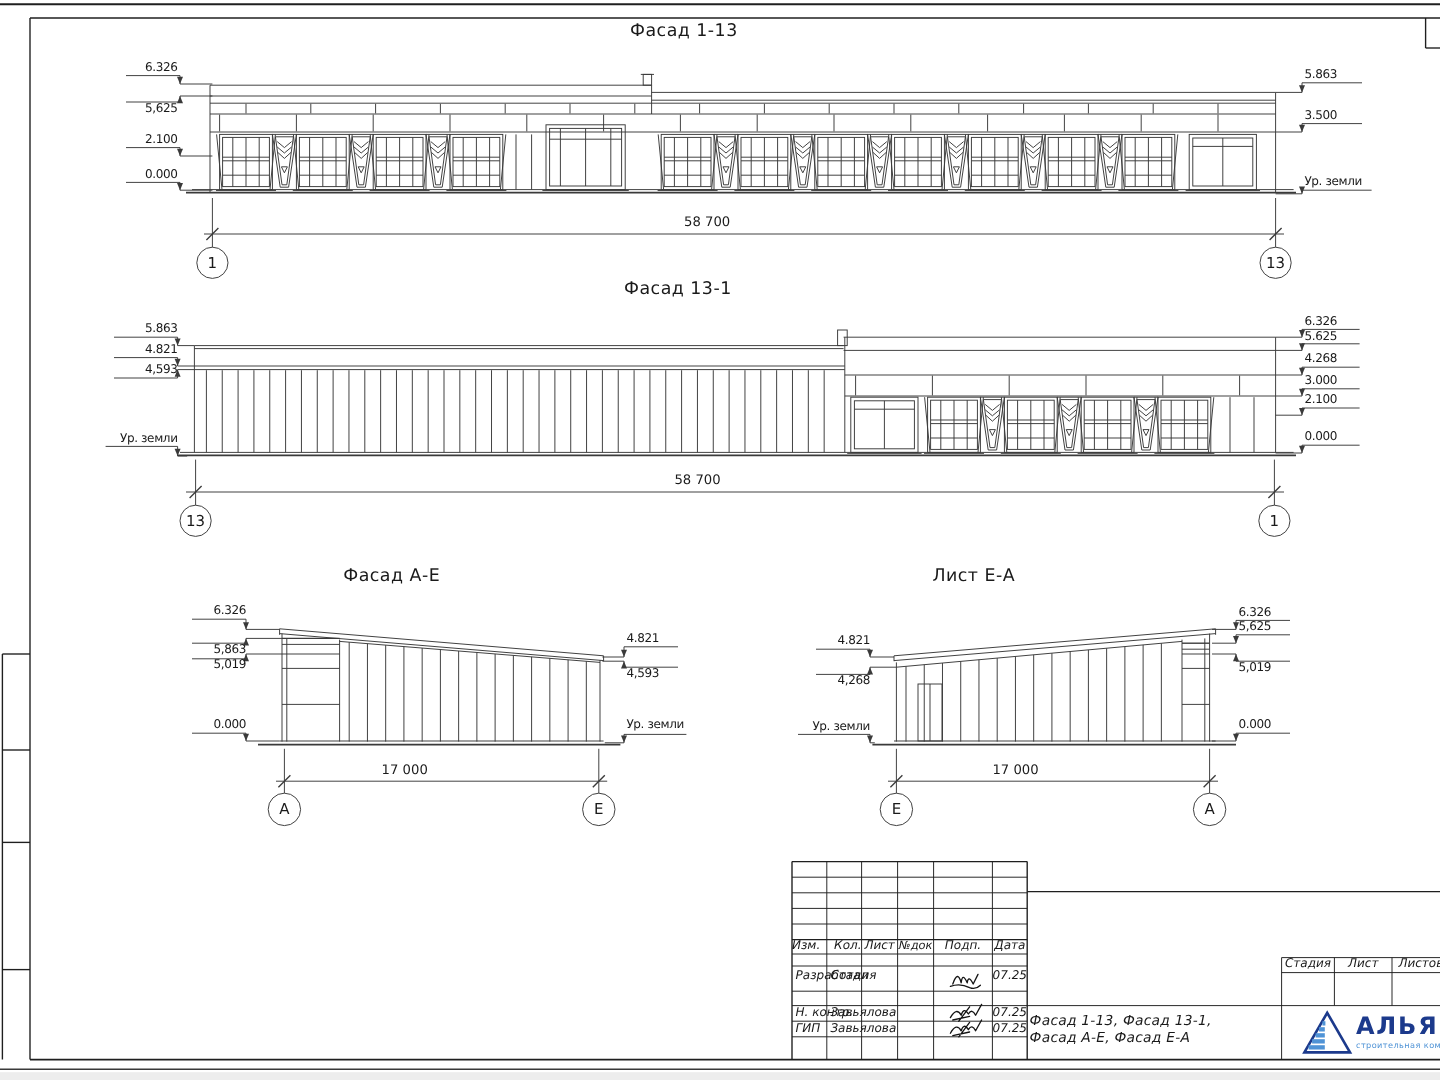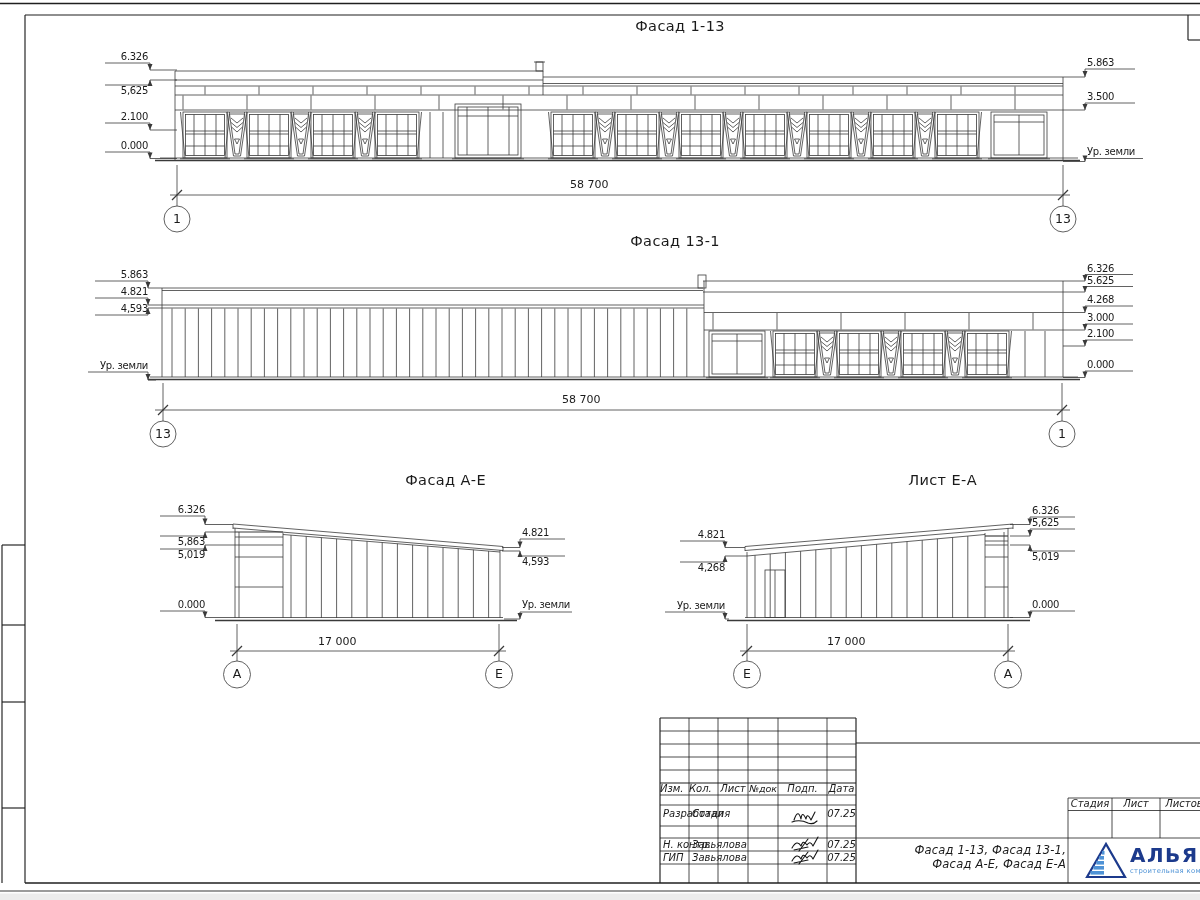--- a/index.html
+++ b/index.html
@@ -13,25 +13,25 @@
   .draw .arr{fill:#3a3a3a;stroke:none}
   .draw .tri{stroke:#1c3a8c;stroke-width:2.2;fill:#fff}
   .draw .bar{fill:#4f93d6;stroke:none}
   .draw .sig{stroke:#141414;stroke-width:1.1;fill:none;stroke-linecap:round;stroke-linejoin:round}
   .draw .paper-bottom{fill:#ededed;stroke:none}
   .lbl{position:absolute;white-space:nowrap;line-height:1.05}
   .mark{font-size:10px;letter-spacing:-0.3px}
   .markR{text-align:right}
   .dimlbl{font-size:11px;text-align:left}
   .axislbl{font-size:12.5px;text-align:center}
-  .ftitle{font-size:14.5px;text-align:right;letter-spacing:0.4px}
+  .ftitle{font-size:14.5px;text-align:left;letter-spacing:0.4px}
   .tb{font-size:10px;font-style:italic}
   .tbc{text-align:center}
   .tbs{font-size:9.5px}
-  .docname{font-size:11.5px;font-style:italic;text-align:right;letter-spacing:0.2px}
+  .docname{font-size:11.5px;font-style:italic;text-align:left;letter-spacing:0.2px}
   .brand{font-size:20px;font-weight:bold;color:#1c3a8c;letter-spacing:1.5px}
   .tagline{font-size:6.8px;color:#4f93d6;letter-spacing:0.35px}
 </style>
 </head>
 <body>
 
 <div class="page">
 
 <svg class="draw" width="1200" height="900" viewBox="0 0 1200 900">
   <defs>
@@ -623,21 +623,21 @@
 <span class="lbl mark markR" style="left:665px;top:601px;width:60px">Ур. земли</span>
 <span class="lbl mark" style="left:1032px;top:506px">6.326</span>
 <span class="lbl mark" style="left:1032px;top:518px">5,625</span>
 <span class="lbl mark" style="left:1032px;top:552px">5,019</span>
 <span class="lbl mark" style="left:1032px;top:600px">0.000</span>
 <span class="lbl dimlbl" style="left:827px;top:636px;width:100px">17 000</span>
 <span class="lbl axislbl" style="left:732px;top:667px;width:30px">Е</span>
 <span class="lbl axislbl" style="left:993px;top:667px;width:30px">А</span>
 
 <span class="lbl tb tbc" style="left:660px;top:784px;width:18px">Изм.</span>
-<span class="lbl tb tbc" style="left:689px;top:784px;width:17px">Кол.</span>
+<span class="lbl tb tbc" style="left:689px;top:784px;width:35px">Кол.</span>
 <span class="lbl tb tbc" style="left:718px;top:784px;width:30px">Лист</span>
 <span class="lbl tb tbc tbs" style="left:748px;top:784px;width:30px">№док</span>
 <span class="lbl tb tbc" style="left:778px;top:784px;width:49px">Подп.</span>
 <span class="lbl tb tbc" style="left:827px;top:784px;width:29px">Дата</span>
 
 <span class="lbl tb" style="left:663px;top:809px">Разработал</span>
 <span class="lbl tb" style="left:692px;top:809px">Стадия</span>
 <span class="lbl tb tbc" style="left:827px;top:809px;width:29px">07.25</span>
 <span class="lbl tb" style="left:663px;top:840px">Н. контр.</span>
 <span class="lbl tb" style="left:692px;top:840px">Завьялова</span>

